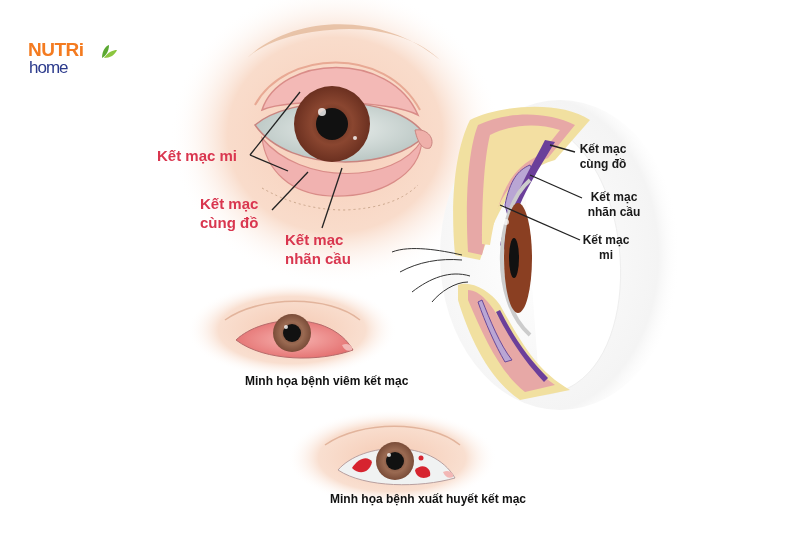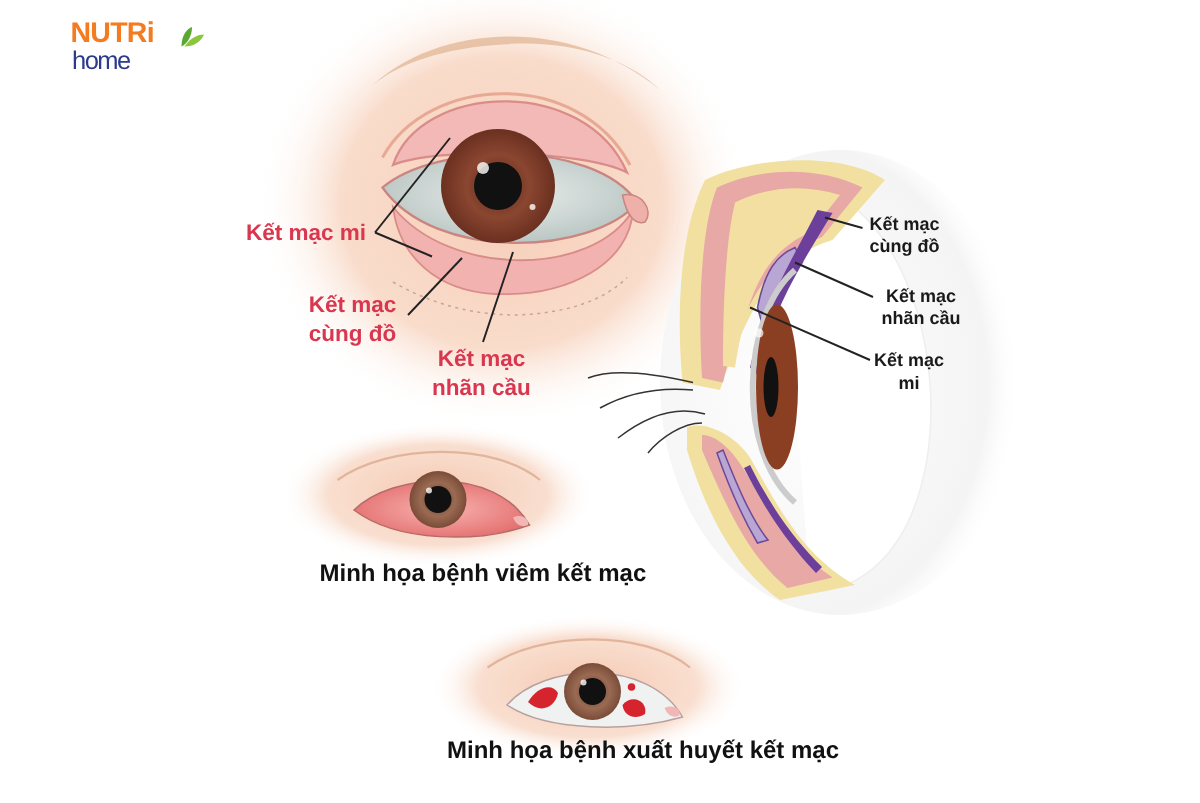--- a/index.html
+++ b/index.html
@@ -1,29 +1,29 @@
 <!DOCTYPE html>
 <html><head>
 <meta charset="utf-8">
 <style>
   * { box-sizing: border-box; margin: 0; padding: 0; }
   html, body { width: 800px; height: 535px; background: #ffffff; overflow: hidden; }
   body { position: relative; font-family: "Liberation Sans", "DejaVu Sans", sans-serif; }
   .abs { position: absolute; }
 
   
-  .logo { left: 28px; top: 13px; width: 90px; height: 42px; margin-left: 19px; }
+  .logo { left: 28px; top: 40px; width: 90px; height: 42px; }
   .logo-top { position: absolute; left: 0; top: 0; font-weight: 900; font-size: 19px; letter-spacing: -0.5px; line-height: 19px; }
   .logo-bottom { position: absolute; left: 1px; top: 15px; font-weight: 400; font-size: 17px; letter-spacing: -1px; line-height: 25px; }
   .leaf { position: absolute; left: 72px; top: 2px; }
 
   
-  .lbl-red { color: #d9364f; font-weight: 700; font-size: 15px; line-height: 19px; text-align: center; }
+  .lbl-red { color: #d9364f; font-weight: 700; font-size: 15px; line-height: 19px; text-align: left; }
   .lbl-black { color: #1a1a1a; font-weight: 700; font-size: 12px; line-height: 15px; text-align: center; }
-  .caption { color: #111; font-weight: 700; font-size: 16px; white-space: nowrap; }
+  .caption { color: #111; font-weight: 700; font-size: 12px; white-space: nowrap; margin-left: 32px; }
 
   svg { position: absolute; left: 0; top: 0; }
 </style>
 </head>
 <body>
 
 <div class="abs logo">
   <span class="logo-top" style="color:#f47b20;">NUTRi</span>
   <span class="logo-bottom" style="color:#2b3a8c;">home</span>
   <svg class="leaf" width="18" height="18" viewBox="0 0 18 18" style="position:absolute;left:72px;top:2px;">

